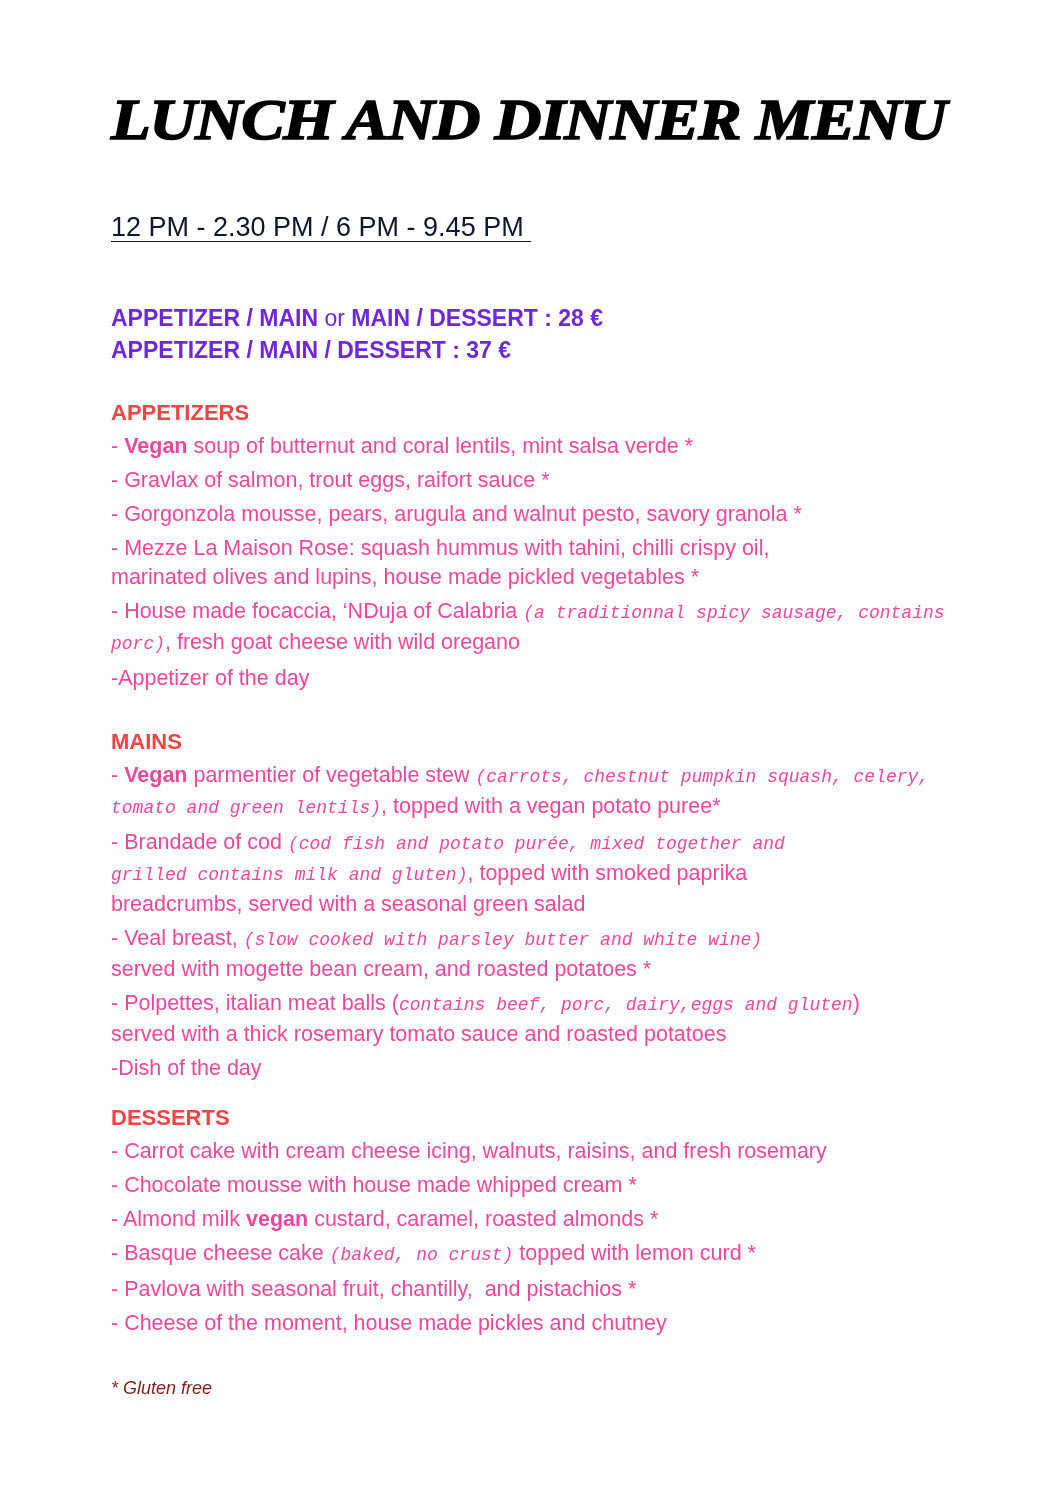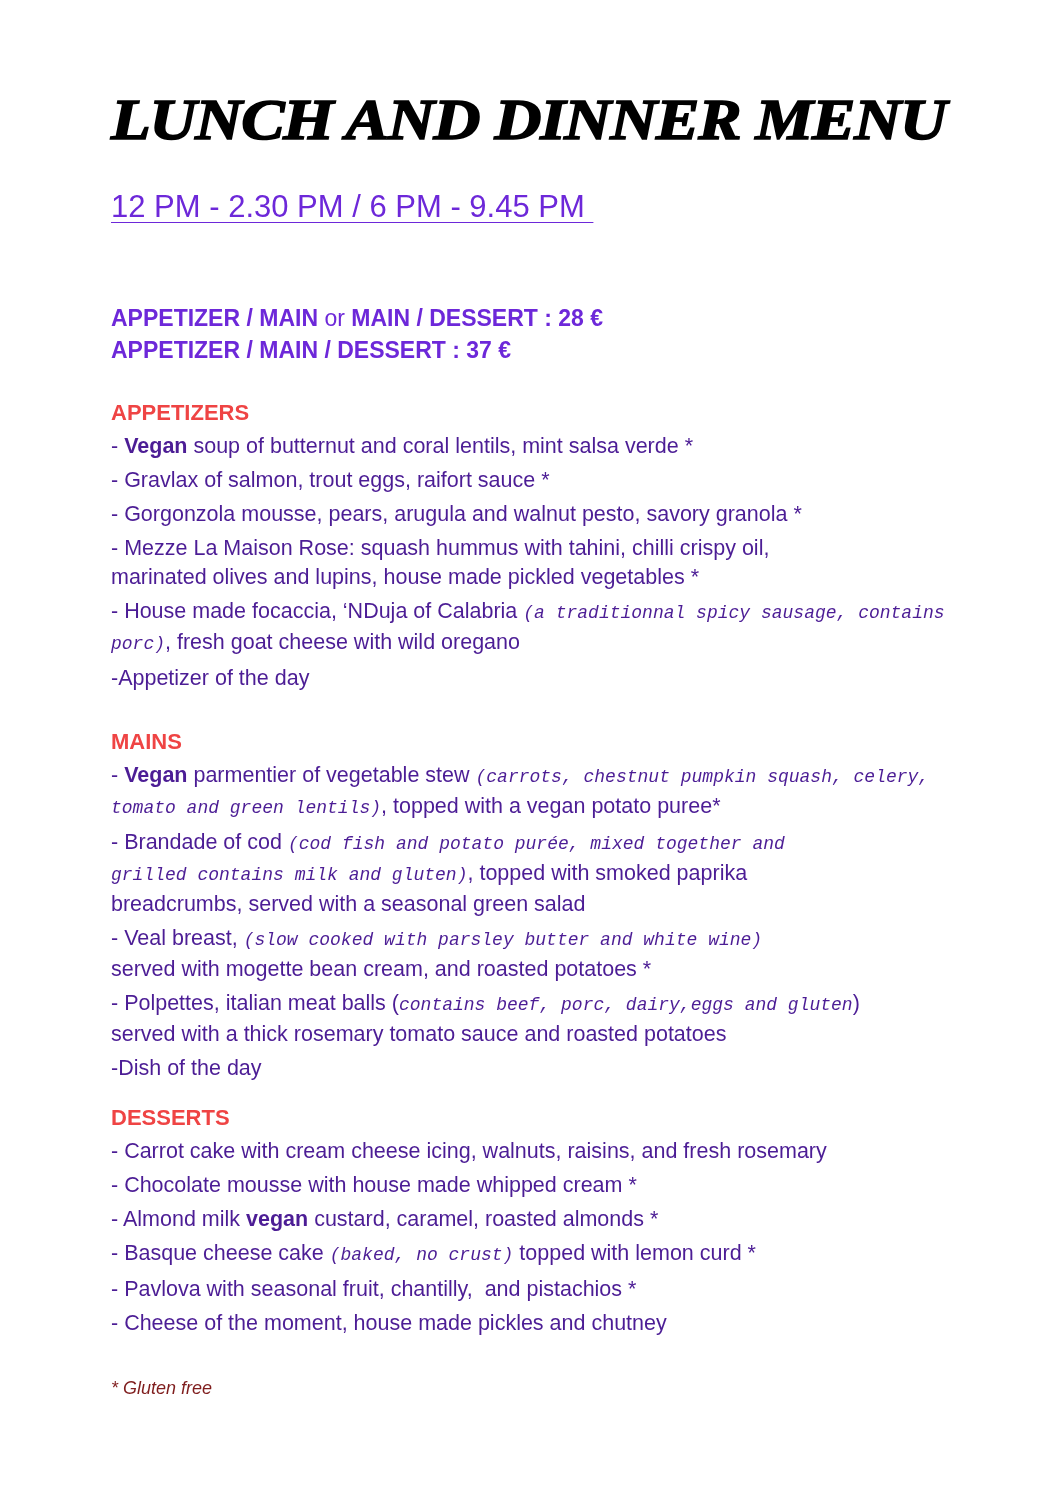--- a/index.html
+++ b/index.html
@@ -1,24 +1,24 @@
 <!DOCTYPE html>
 <html><head>
 <meta charset="utf-8">
 <style>
   html, body { margin: 0; padding: 0; background: #ffffff; }
   body { width: 1058px; height: 1497px; position: relative; overflow: hidden; color: #111111; font-family: "Liberation Sans", sans-serif; }
   .page { position: absolute; left: 111px; top: 0; width: 880px; }
   .title { position: absolute; left: 0; top: 88px; margin: 0; font-family: "Liberation Serif", serif; font-weight: 900; font-style: italic; font-size: 58px; letter-spacing: -1px; line-height: 64px; color: #000; white-space: nowrap; transform: scaleX(1.12); transform-origin: left top; -webkit-text-stroke: 1.6px #000; }
-  .hours { position: absolute; left: 0; top: 192px; font-size: 31px; line-height: 30px; color: #6d28d9; text-decoration: underline; text-underline-offset: 5px; text-decoration-thickness: 1px; white-space: pre; }
+  .hours { position: absolute; left: 0; top: 212px; font-size: 27px; line-height: 30px; color: #0f172a; text-decoration: underline; text-underline-offset: 5px; text-decoration-thickness: 1px; white-space: pre; }
   .prices { position: absolute; left: 0; top: 302px; font-size: 23px; line-height: 32px; font-weight: 700; color: #6d28d9; }
   .prices .light { font-weight: 400; }
   .section { position: absolute; left: 0; width: 880px; }
   .section h2 { margin: 0 0 4px 0; font-size: 22px; line-height: 30px; font-weight: 700; color: #ef4444; }
-  .item { font-size: 21.5px; line-height: 29px; color: #4c1d95; margin: 0 0 5px 0; }
+  .item { font-size: 21.5px; line-height: 29px; color: #ec4899; margin: 0 0 5px 0; }
   .item b { font-weight: 700; }
   .item i { font-size: 18px; font-family: Liberation Mono, monospace; }
   .sec-appetizers { top: 398px; }
   .sec-mains { top: 727px; }
   .sec-desserts { top: 1103px; }
   .footnote { position: absolute; left: 0; top: 1378px; font-size: 18px; font-style: italic; color: #7f1d1d; }
 </style>
 </head>
 <body>
 

